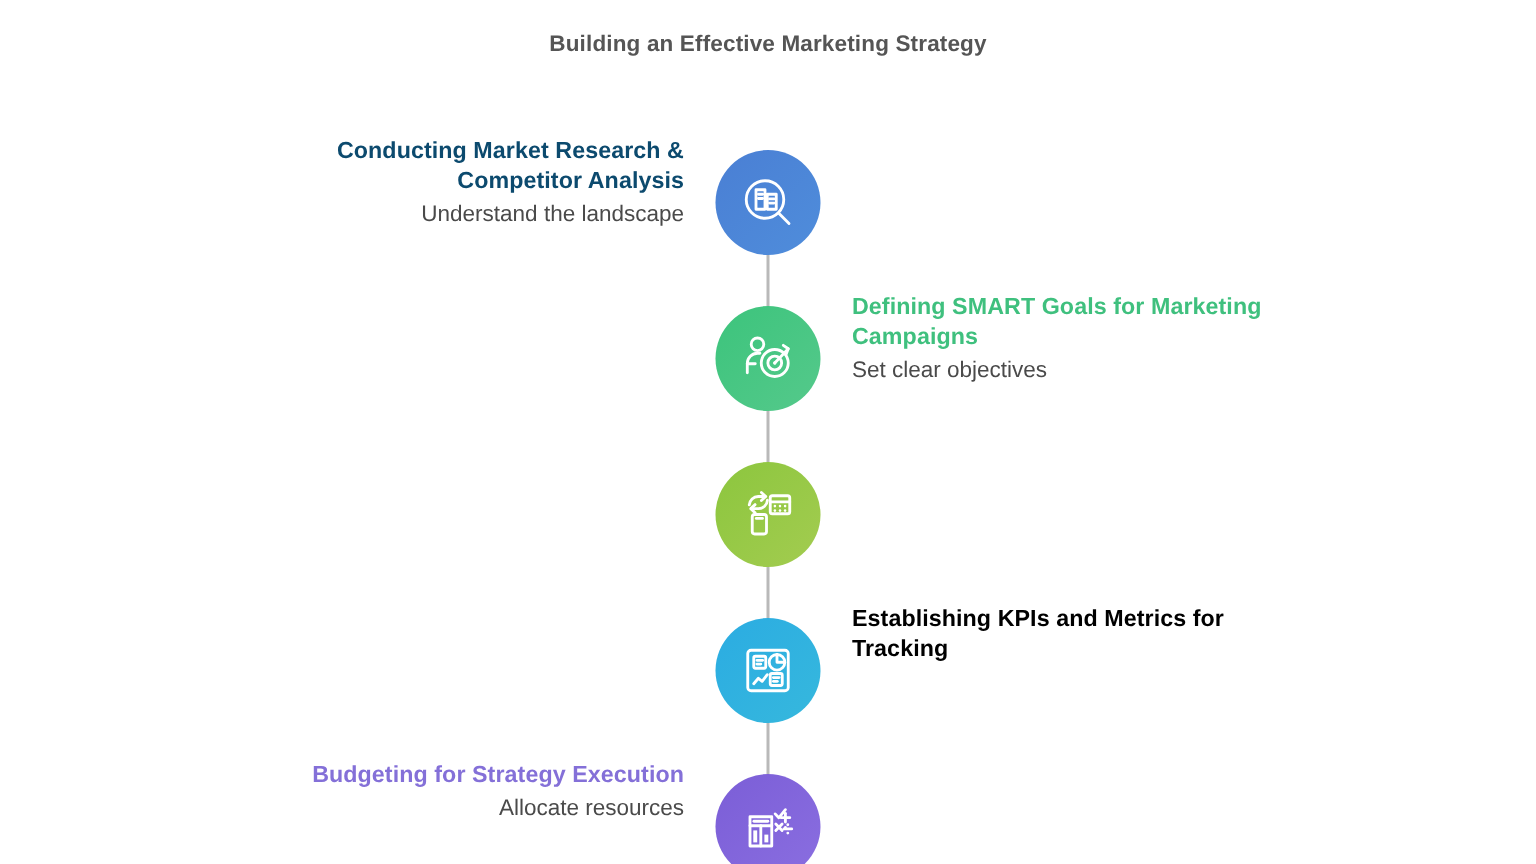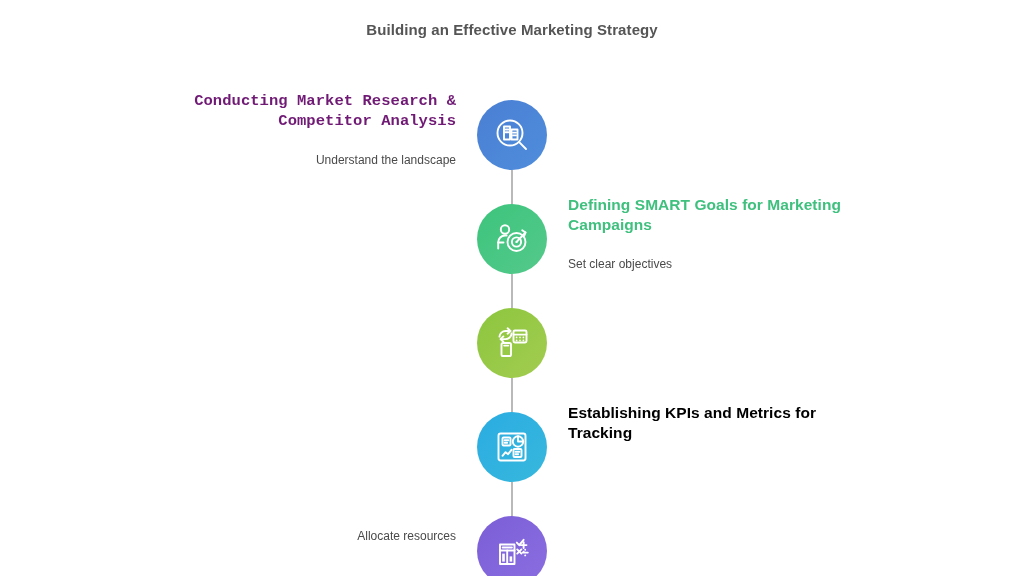--- a/index.html
+++ b/index.html
@@ -72,42 +72,42 @@
   .text-block.left  { right: 568px; text-align: right; }
   .text-block.right { left: 568px;  text-align: left;  }
 
   .step-heading {
     font-size: 15.5px;
     font-weight: bold;
     line-height: 20px;
     letter-spacing: 0.05px;
   }
   .step-sub {
-    font-size: 12px;
+    font-size: 15px;
     font-weight: normal;
     line-height: 21px;
     color: #4a4a4a;
-    margin-top: 19px;
+    margin-top: 1px;
   }
 </style>
 </head>
 <body>
 
 <div class="page-title">Building an Effective Marketing Strategy</div>
 
 <div class="timeline">
 
   <div class="connector" style="top:70px;height:34px;"></div>
   <div class="connector" style="top:174px;height:34px;"></div>
   <div class="connector" style="top:278px;height:34px;"></div>
   <div class="connector" style="top:382px;height:34px;"></div>
 
   <div class="step" style="top:0px;">
     <div class="text-block left" style="width:300px;">
-      <div class="step-heading" style="color:#701a75;font-family:Liberation Mono, monospace;">Conducting Market Research &amp; Competitor Analysis</div>
+      <div class="step-heading" style="color:#0c4a6e;">Conducting Market Research &amp; Competitor Analysis</div>
       <div class="step-sub">Understand the landscape</div>
     </div>
     <div class="node" style="background:linear-gradient(135deg,#4a7fd4,#4f8ddb);">
       <span>
         <svg width="40" height="40" viewBox="0 0 40 40" fill="none" stroke="#ffffff" stroke-width="1.9" stroke-linecap="round" stroke-linejoin="round">
           <circle cx="18" cy="18" r="12.5"></circle>
           <line x1="27.2" y1="27.2" x2="34" y2="34"></line>
           <rect x="12" y="11.5" width="6" height="13"></rect>
           <rect x="19.5" y="14.5" width="6" height="10"></rect>
           <line x1="13.6" y1="14.5" x2="16.4" y2="14.5"></line>
@@ -180,20 +180,21 @@
         </svg>
       </span>
     </div>
     <div class="text-block right" style="width:300px;">
       <div class="step-heading" style="color:#000000;">Establishing KPIs and Metrics for Tracking</div>
     </div>
   </div>
 
   <div class="step" style="top:416px;">
     <div class="text-block left" style="width:300px;">
+      <div class="step-heading" style="color:#8470d8;">Budgeting for Strategy Execution</div>
       <div class="step-sub">Allocate resources</div>
     </div>
     <div class="node" style="background:linear-gradient(135deg,#7b5ed7,#8a6ee0);">
       <span>
         <svg width="40" height="40" viewBox="0 0 40 40" fill="none" stroke="#ffffff" stroke-width="1.9" stroke-linecap="round" stroke-linejoin="round">
           <path d="M8 13.5h14.5v19.5H8z"></path>
           <line x1="8" y1="19.5" x2="22.5" y2="19.5"></line>
           <line x1="15.2" y1="19.5" x2="15.2" y2="33"></line>
           <line x1="10.6" y1="16.5" x2="19.9" y2="16.5"></line>
           <rect x="10.2" y="22.6" width="2.6" height="8" fill="#ffffff" stroke="none"></rect>

